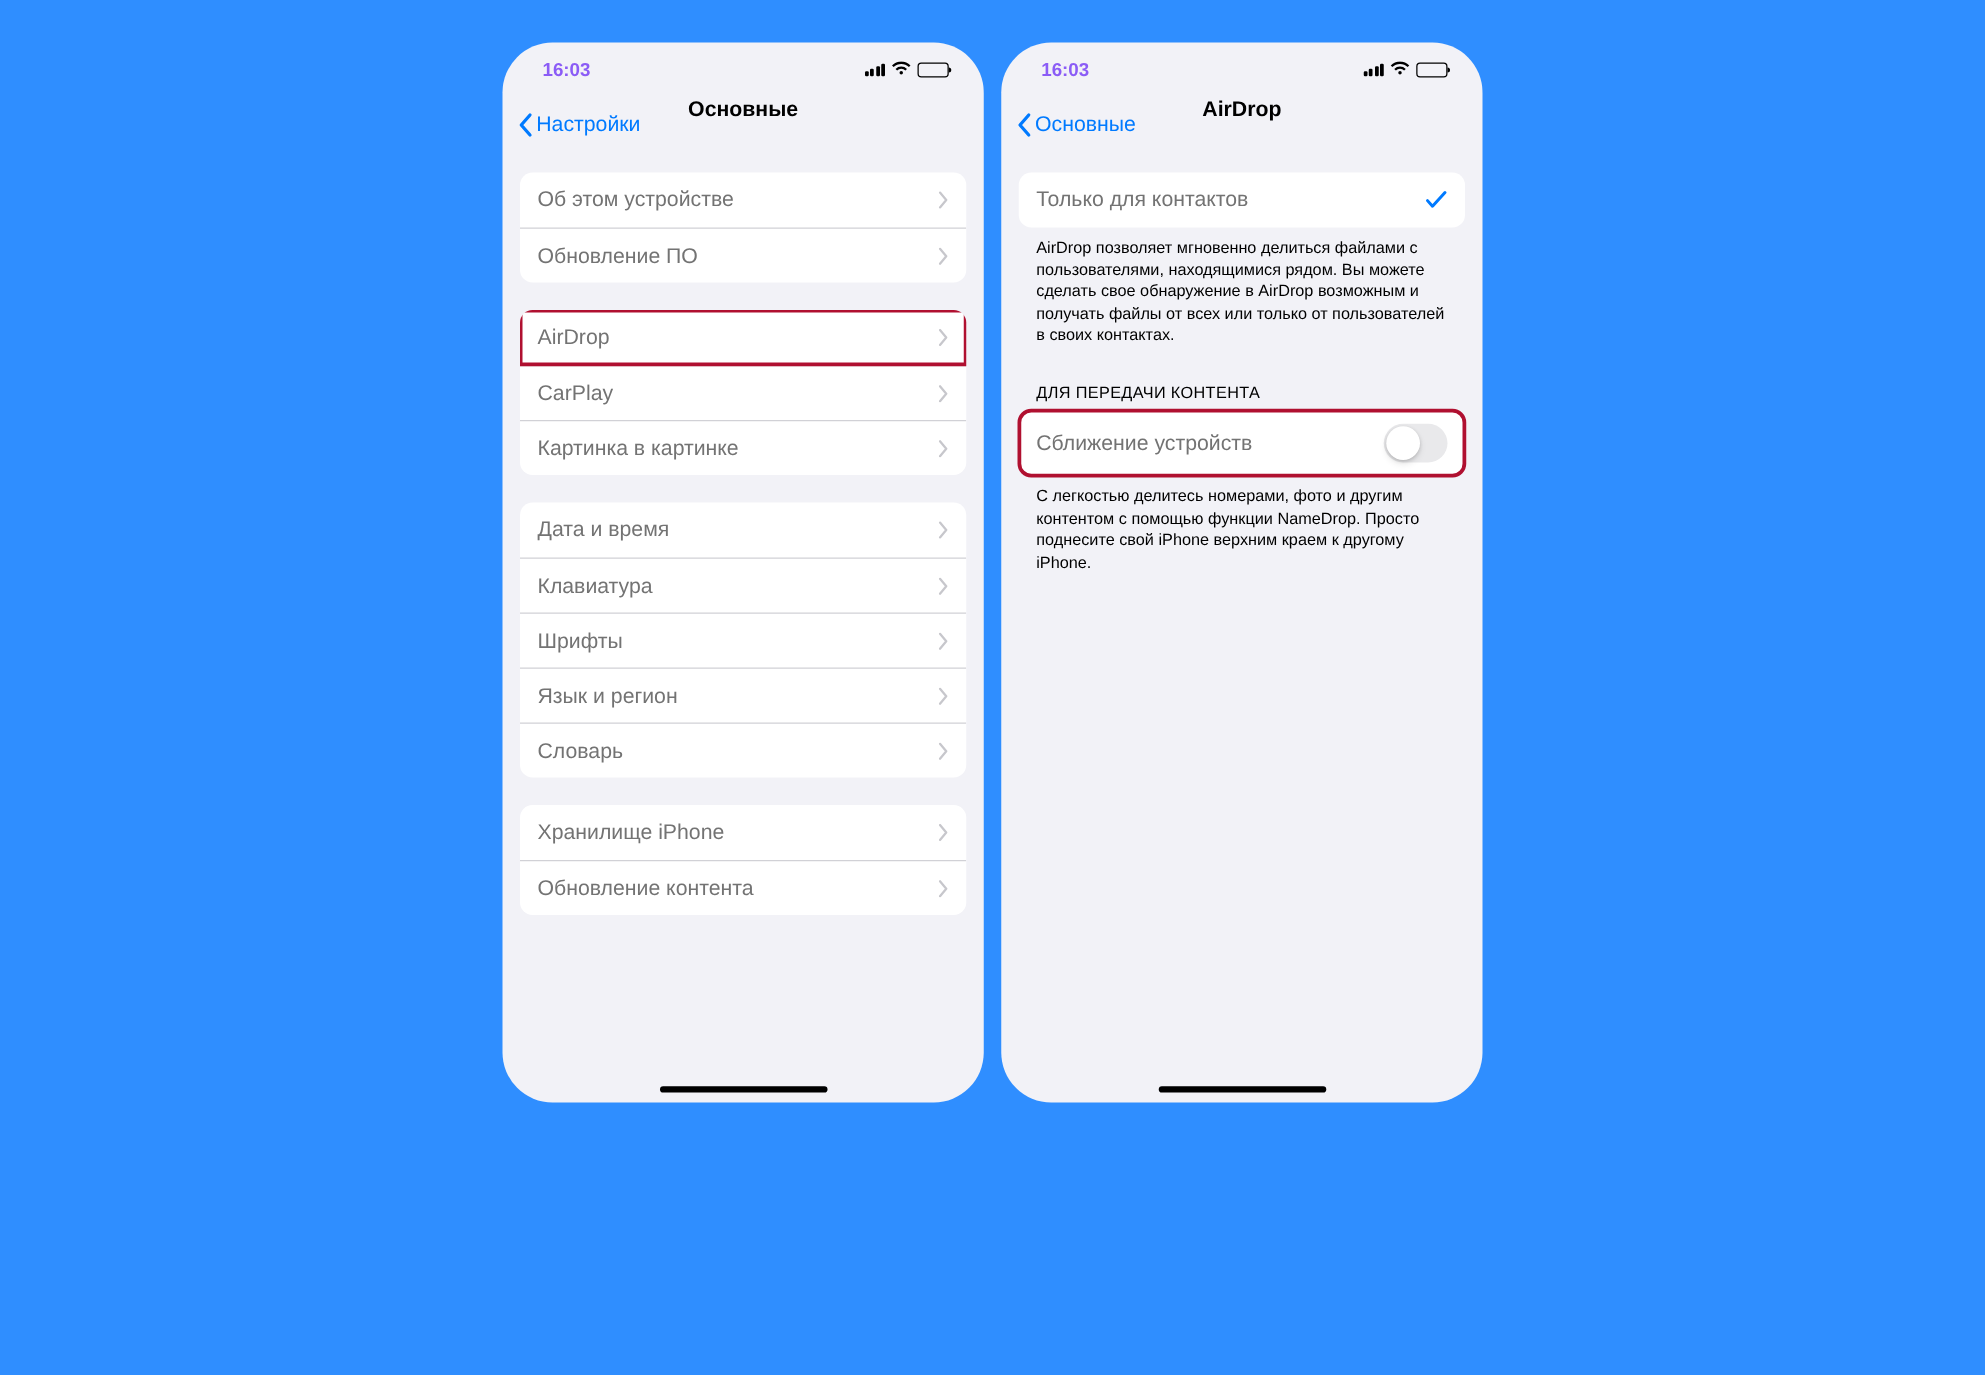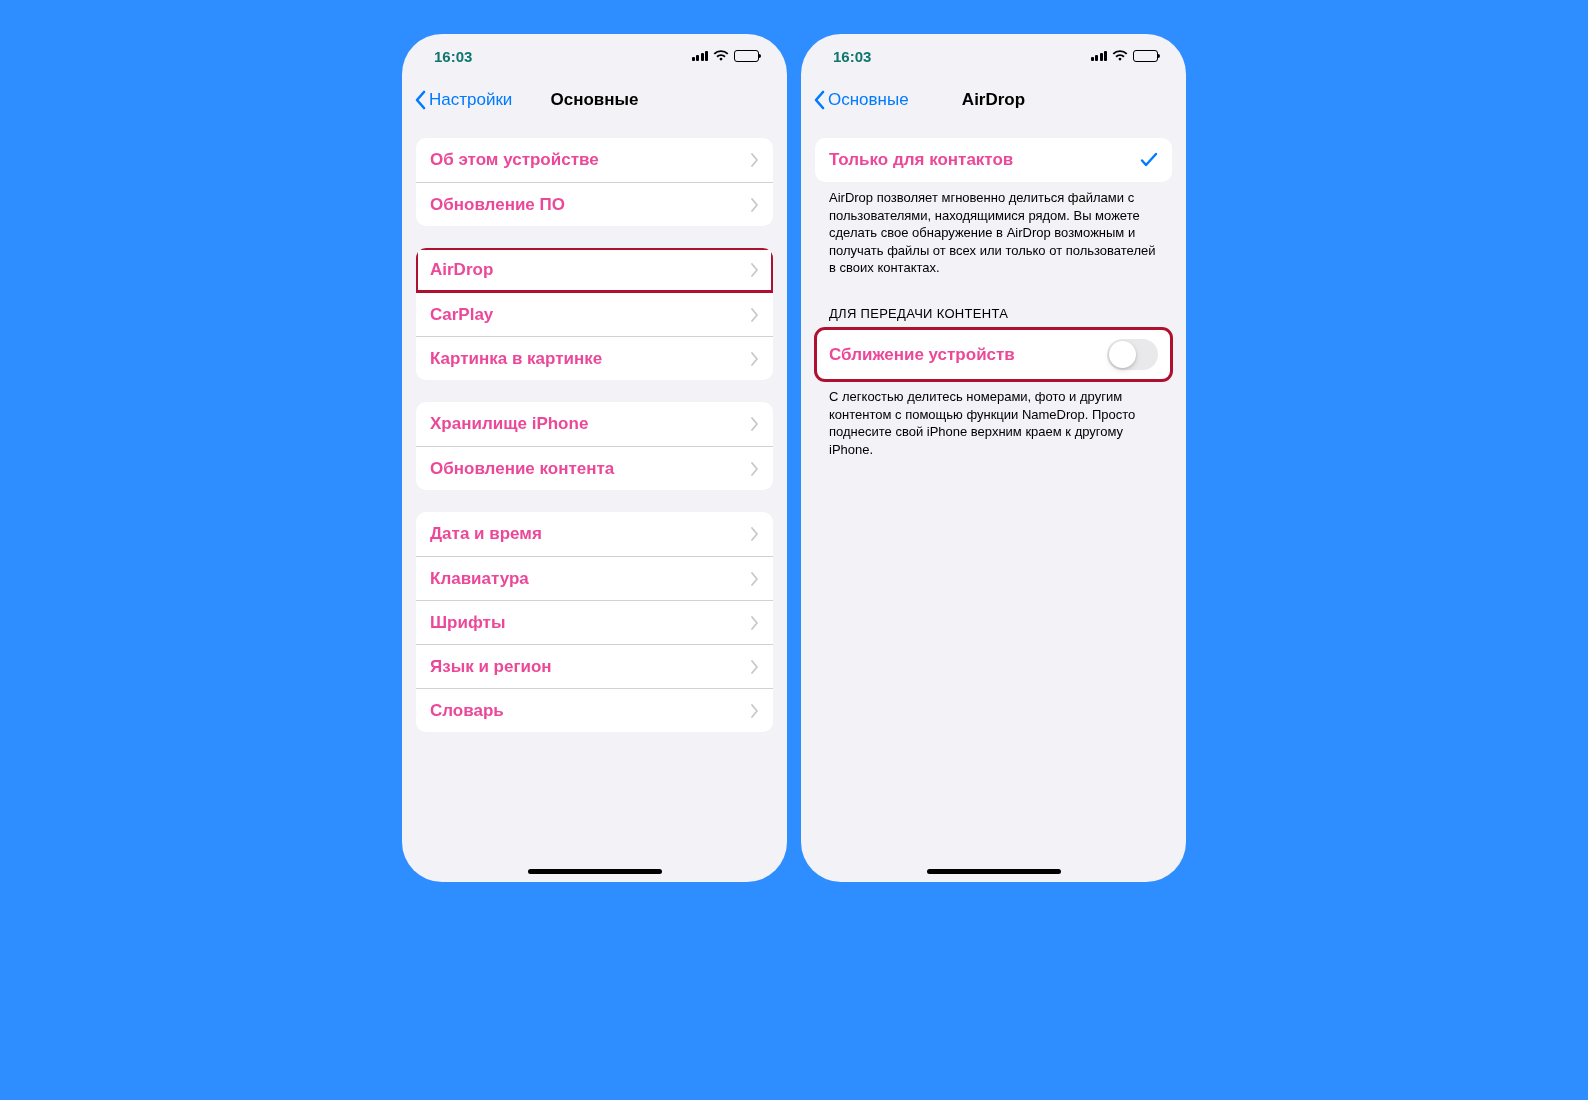--- a/index.html
+++ b/index.html
@@ -26,35 +26,34 @@
     flex-direction: column;
   }
   .status-bar {
     height: 44px;
     display: flex;
     justify-content: space-between;
     align-items: center;
     padding: 0 28px 0 32px;
     font-size: 15px;
     font-weight: 600;
-    color: #0f766e;
+    color: #8b5cf6;
   }
   .status-right { display: flex; align-items: center; gap: 5px; }
   .cellular { display: flex; align-items: flex-end; gap: 1.5px; }
   .cellular span { width: 3px; background: #000; border-radius: 1px; }
   .cellular span:nth-child(1){height:4px;} .cellular span:nth-child(2){height:6px;}
   .cellular span:nth-child(3){height:8px;} .cellular span:nth-child(4){height:10px;}
   .wifi-icon { width:16px; height:12px; }
   .battery { width: 25px; height: 12px; border: 1px solid #000; border-radius: 3px; position: relative; padding:1px;}
   .battery::after { content:""; position:absolute; right:-3px; top:3px; width:2px; height:4px; background:#000; border-radius:0 2px 2px 0;}
   .battery-fill { width:78%; height:100%; background:#000; border-radius:1px;}
   .nav-bar {
     height: 44px;
     display: flex;
-    align-items: center;
     position: relative;
     padding: 0 12px;
   }
   .nav-back {
     display: flex; align-items: center; gap: 3px;
     color: #007aff; font-size: 17px; cursor: pointer;
   }
   .nav-title {
     position: absolute; left: 0; right: 0;
     text-align: center; font-size: 17px; font-weight: 600; pointer-events: none;
@@ -64,23 +63,22 @@
   .group:first-child { margin-top: 16px; }
   .list {
     background: #fff;
     border-radius: 10px;
     overflow: hidden;
   }
   .row {
     display: flex; align-items: center; justify-content: space-between;
     padding: 11px 14px;
     font-size: 17px;
-    color: #ec4899;
+    color: #737373;
     min-height: 44px;
-    font-weight: bold;
   }
   .row + .row { border-top: 0.5px solid #d1d1d6; }
   .chevron { color: #c7c7cc; }
   .chevron svg { width: 8px; height: 14px; display:block;}
   .highlight {
     outline: 3px solid #b01030;
     outline-offset: -2px;
     position: relative;
     z-index: 5;
   }
@@ -182,74 +180,74 @@
                 <path d="M1 1l5 6-5 6" stroke="#c7c7cc" stroke-width="1.8" fill="none" stroke-linecap="round" stroke-linejoin="round"></path>
               </svg>
             </span>
       </div>
     </div>
       </div>
 
     <div class="group">
         <div class="list">
       <div class="row">
+        <span>Дата и время</span>
+        <span class="chevron">
+              <svg viewBox="0 0 8 14">
+                <path d="M1 1l5 6-5 6" stroke="#c7c7cc" stroke-width="1.8" fill="none" stroke-linecap="round" stroke-linejoin="round"></path>
+              </svg>
+            </span>
+      </div>
+      <div class="row">
+        <span>Клавиатура</span>
+        <span class="chevron">
+              <svg viewBox="0 0 8 14">
+                <path d="M1 1l5 6-5 6" stroke="#c7c7cc" stroke-width="1.8" fill="none" stroke-linecap="round" stroke-linejoin="round"></path>
+              </svg>
+            </span>
+      </div>
+      <div class="row">
+        <span>Шрифты</span>
+        <span class="chevron">
+              <svg viewBox="0 0 8 14">
+                <path d="M1 1l5 6-5 6" stroke="#c7c7cc" stroke-width="1.8" fill="none" stroke-linecap="round" stroke-linejoin="round"></path>
+              </svg>
+            </span>
+      </div>
+      <div class="row">
+        <span>Язык и регион</span>
+        <span class="chevron">
+              <svg viewBox="0 0 8 14">
+                <path d="M1 1l5 6-5 6" stroke="#c7c7cc" stroke-width="1.8" fill="none" stroke-linecap="round" stroke-linejoin="round"></path>
+              </svg>
+            </span>
+      </div>
+      <div class="row">
+        <span>Словарь</span>
+        <span class="chevron">
+              <svg viewBox="0 0 8 14">
+                <path d="M1 1l5 6-5 6" stroke="#c7c7cc" stroke-width="1.8" fill="none" stroke-linecap="round" stroke-linejoin="round"></path>
+              </svg>
+            </span>
+      </div>
+    </div>
+      </div>
+
+    <div class="group">
+        <div class="list">
+      <div class="row">
         <span>Хранилище iPhone</span>
         <span class="chevron">
               <svg viewBox="0 0 8 14">
                 <path d="M1 1l5 6-5 6" stroke="#c7c7cc" stroke-width="1.8" fill="none" stroke-linecap="round" stroke-linejoin="round"></path>
               </svg>
             </span>
       </div>
       <div class="row">
         <span>Обновление контента</span>
-        <span class="chevron">
-              <svg viewBox="0 0 8 14">
-                <path d="M1 1l5 6-5 6" stroke="#c7c7cc" stroke-width="1.8" fill="none" stroke-linecap="round" stroke-linejoin="round"></path>
-              </svg>
-            </span>
-      </div>
-    </div>
-      </div>
-
-    <div class="group">
-        <div class="list">
-      <div class="row">
-        <span>Дата и время</span>
-        <span class="chevron">
-              <svg viewBox="0 0 8 14">
-                <path d="M1 1l5 6-5 6" stroke="#c7c7cc" stroke-width="1.8" fill="none" stroke-linecap="round" stroke-linejoin="round"></path>
-              </svg>
-            </span>
-      </div>
-      <div class="row">
-        <span>Клавиатура</span>
-        <span class="chevron">
-              <svg viewBox="0 0 8 14">
-                <path d="M1 1l5 6-5 6" stroke="#c7c7cc" stroke-width="1.8" fill="none" stroke-linecap="round" stroke-linejoin="round"></path>
-              </svg>
-            </span>
-      </div>
-      <div class="row">
-        <span>Шрифты</span>
-        <span class="chevron">
-              <svg viewBox="0 0 8 14">
-                <path d="M1 1l5 6-5 6" stroke="#c7c7cc" stroke-width="1.8" fill="none" stroke-linecap="round" stroke-linejoin="round"></path>
-              </svg>
-            </span>
-      </div>
-      <div class="row">
-        <span>Язык и регион</span>
-        <span class="chevron">
-              <svg viewBox="0 0 8 14">
-                <path d="M1 1l5 6-5 6" stroke="#c7c7cc" stroke-width="1.8" fill="none" stroke-linecap="round" stroke-linejoin="round"></path>
-              </svg>
-            </span>
-      </div>
-      <div class="row">
-        <span>Словарь</span>
         <span class="chevron">
               <svg viewBox="0 0 8 14">
                 <path d="M1 1l5 6-5 6" stroke="#c7c7cc" stroke-width="1.8" fill="none" stroke-linecap="round" stroke-linejoin="round"></path>
               </svg>
             </span>
       </div>
     </div>
       </div>
 
 

